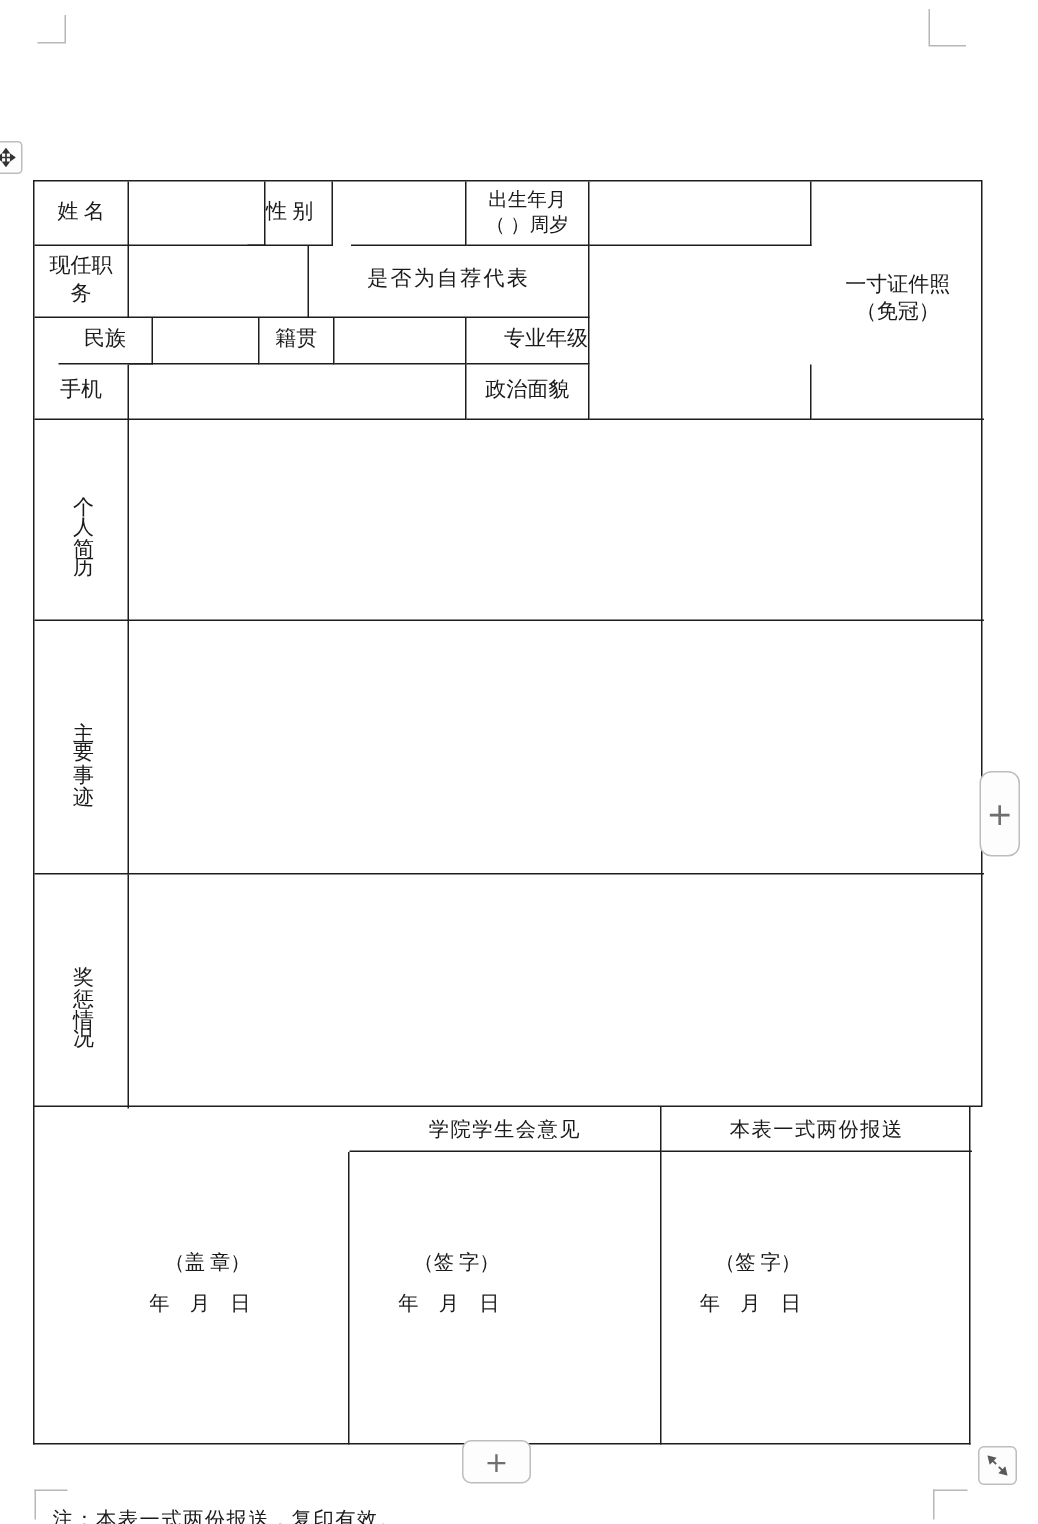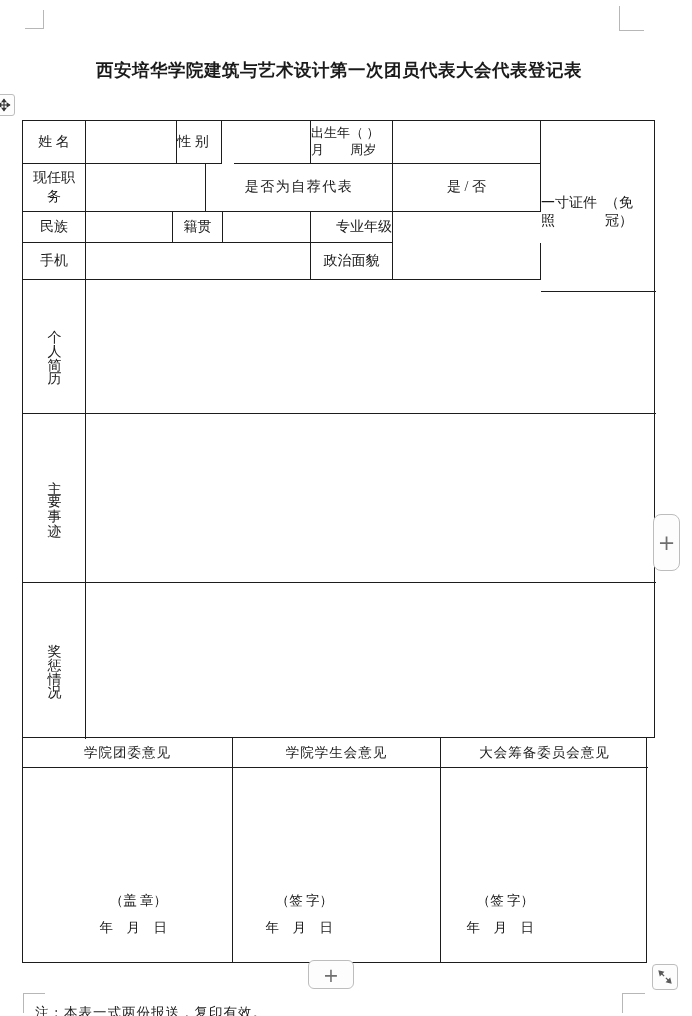--- a/index.html
+++ b/index.html
@@ -10,24 +10,24 @@
          font-weight:bold;font-size:17.5px;letter-spacing:0.5px;}
   
   .tbl{position:absolute;box-sizing:border-box;border:1.5px solid #1d1d1d;}
   .tbl2{position:absolute;box-sizing:border-box;border:1.5px solid #1d1d1d;border-top:none;}
   .cell{position:absolute;box-sizing:border-box;display:flex;align-items:center;justify-content:center;
         font-size:14px;line-height:1.3;}
   .br{border-right:1.5px solid #1d1d1d;}
   .bb{border-bottom:1.5px solid #1d1d1d;}
   .sm{font-size:13px;}
   .left{justify-content:flex-start;padding-left:6px;}
-  .two{flex-direction:row;}
+  .two{flex-direction:column;}
   .vlabel{writing-mode:vertical-lr;letter-spacing:14px;font-size:14px;}
   .hdr{letter-spacing:1px;font-size:13.5px;}
-  .sig{flex-direction:column;align-items:flex-end;justify-content:flex-end;
+  .sig{flex-direction:column;align-items:flex-end;justify-content:center;
        font-size:13.5px;line-height:2.0;text-align:right;}
   .wrapLbl{width:48px;text-align:center;}
   .spread{letter-spacing:1.5px;}
   
   .mark{position:absolute;background:#b7b7b7;}
   
   .uibtn{position:absolute;box-sizing:border-box;background:#fdfdfd;border:1px solid #bdbdbd;
          border-radius:6px;display:flex;align-items:center;justify-content:center;
          color:#6f6f6f;font-family:"DejaVu Sans",sans-serif;}
   .note{position:absolute;left:35px;top:964px;font-size:13.5px;letter-spacing:1px;margin-top:40px;}
@@ -39,21 +39,20 @@
 
   <div class="mark" style="left:43px;top:10px;width:1px;height:18px;"></div>
   <div class="mark" style="left:25px;top:28px;width:19px;height:1px;"></div>
   <div class="mark" style="left:619px;top:6px;width:1px;height:24px;"></div>
   <div class="mark" style="left:619px;top:30px;width:25px;height:1px;"></div>
   <div class="mark" style="left:23px;top:993px;width:1px;height:20px;"></div>
   <div class="mark" style="left:23px;top:993px;width:22px;height:1px;"></div>
   <div class="mark" style="left:622px;top:993px;width:1px;height:20px;"></div>
   <div class="mark" style="left:622px;top:993px;width:23px;height:1px;"></div>
 
-  <div class="title">西安培华学院建筑与艺术设计第一次团员代表大会代表登记表</div>
 
   <div class="uibtn" style="left:-7px;top:94px;width:22px;height:22px;border-radius:3px;">
     <svg width="16" height="16" viewBox="0 0 20 20">
       <g stroke="#333" stroke-width="1.4" fill="#333">
         <line x1="3" y1="10" x2="17" y2="10"></line>
         <line x1="10" y1="3" x2="10" y2="17"></line>
         <polygon points="3,10 6,7.8 6,12.2"></polygon>
         <polygon points="17,10 14,7.8 14,12.2"></polygon>
         <polygon points="10,3 7.8,6 12.2,6"></polygon>
         <polygon points="10,17 7.8,14 12.2,14"></polygon>
@@ -70,37 +69,34 @@
     <div class="cell br bb" style="left:142px;top:0;width:57px;height:43px;">
         <span>性 别</span>
       </div>
     <div class="cell br bb" style="left:211px;top:0;width:77px;height:43px;"></div>
     <div class="cell br bb two sm" style="left:288px;top:0;width:82px;height:43px;">
       <span>出生年月</span>
       <span>（ ）周岁</span>
     </div>
     <div class="cell br bb" style="left:370px;top:0;width:148px;height:43px;"></div>
 
-    <div class="cell bb two" style="left:518px;top:12px;width:115px;height:159px;">
+    <div class="cell bb two" style="left:518px;top:0;width:115px;height:159px;">
       <span>一寸证件照</span>
       <span>（免冠）</span>
     </div>
 
     <div class="cell br bb" style="left:0;top:43px;width:63px;height:48px;">
         <span class="wrapLbl">现任职务</span>
       </div>
     <div class="cell br bb" style="left:63px;top:43px;width:120px;height:48px;"></div>
     <div class="cell br bb spread" style="left:183px;top:43px;width:187px;height:48px;">
         <span>是否为自荐代表</span>
       </div>
-    <div class="cell br bb" style="left:370px;top:43px;width:148px;height:48px;">
-        <span>是 / 否</span>
-      </div>
 
-    <div class="cell br bb" style="left:0;top:91px;width:63px;height:31px;text-align:right;">
+    <div class="cell br bb" style="left:16px;top:91px;width:63px;height:31px;text-align:right;">
         <span>民族</span>
       </div>
     <div class="cell br bb" style="left:63px;top:91px;width:87px;height:31px;"></div>
     <div class="cell br bb" style="left:150px;top:91px;width:50px;height:31px;">
         <span>籍贯</span>
       </div>
     <div class="cell br bb" style="left:200px;top:91px;width:88px;height:31px;"></div>
     <div class="cell br bb" style="left:288px;top:91px;width:82px;height:31px;justify-content:flex-end;">
         <span>专业年级</span>
       </div>
@@ -125,28 +121,25 @@
     <div class="cell bb" style="left:63px;top:293px;width:570px;height:169px;"></div>
 
     <div class="cell br" style="left:0;top:462px;width:63px;height:156px;">
         <span class="vlabel">奖惩情况</span>
       </div>
     <div class="cell" style="left:63px;top:462px;width:570px;height:156px;"></div>
   </div>
 
   <div class="tbl2" style="left:22px;top:738px;width:625px;height:225px;">
 
-    <div class="cell br bb hdr" style="left:0;top:0;width:210px;height:30px;">
-        <span>学院团委意见</span>
-      </div>
     <div class="cell br bb hdr" style="left:210px;top:0;width:208px;height:30px;">
         <span>学院学生会意见</span>
       </div>
     <div class="cell bb hdr" style="left:418px;top:0;width:207px;height:30px;">
-        <span>大会筹备委员会意见</span>
+        <span>本表一式两份报送</span>
       </div>
 
     <div class="cell br sig" style="left:0;top:30px;width:210px;height:195px;padding:0 65px 22px 0;">
       <span>（盖 章）</span>
       <span>年　月　日</span>
     </div>
     <div class="cell br sig" style="left:210px;top:30px;width:208px;height:195px;padding:0 107px 22px 0;">
       <span>（签 字）</span>
       <span>年　月　日</span>
     </div>

